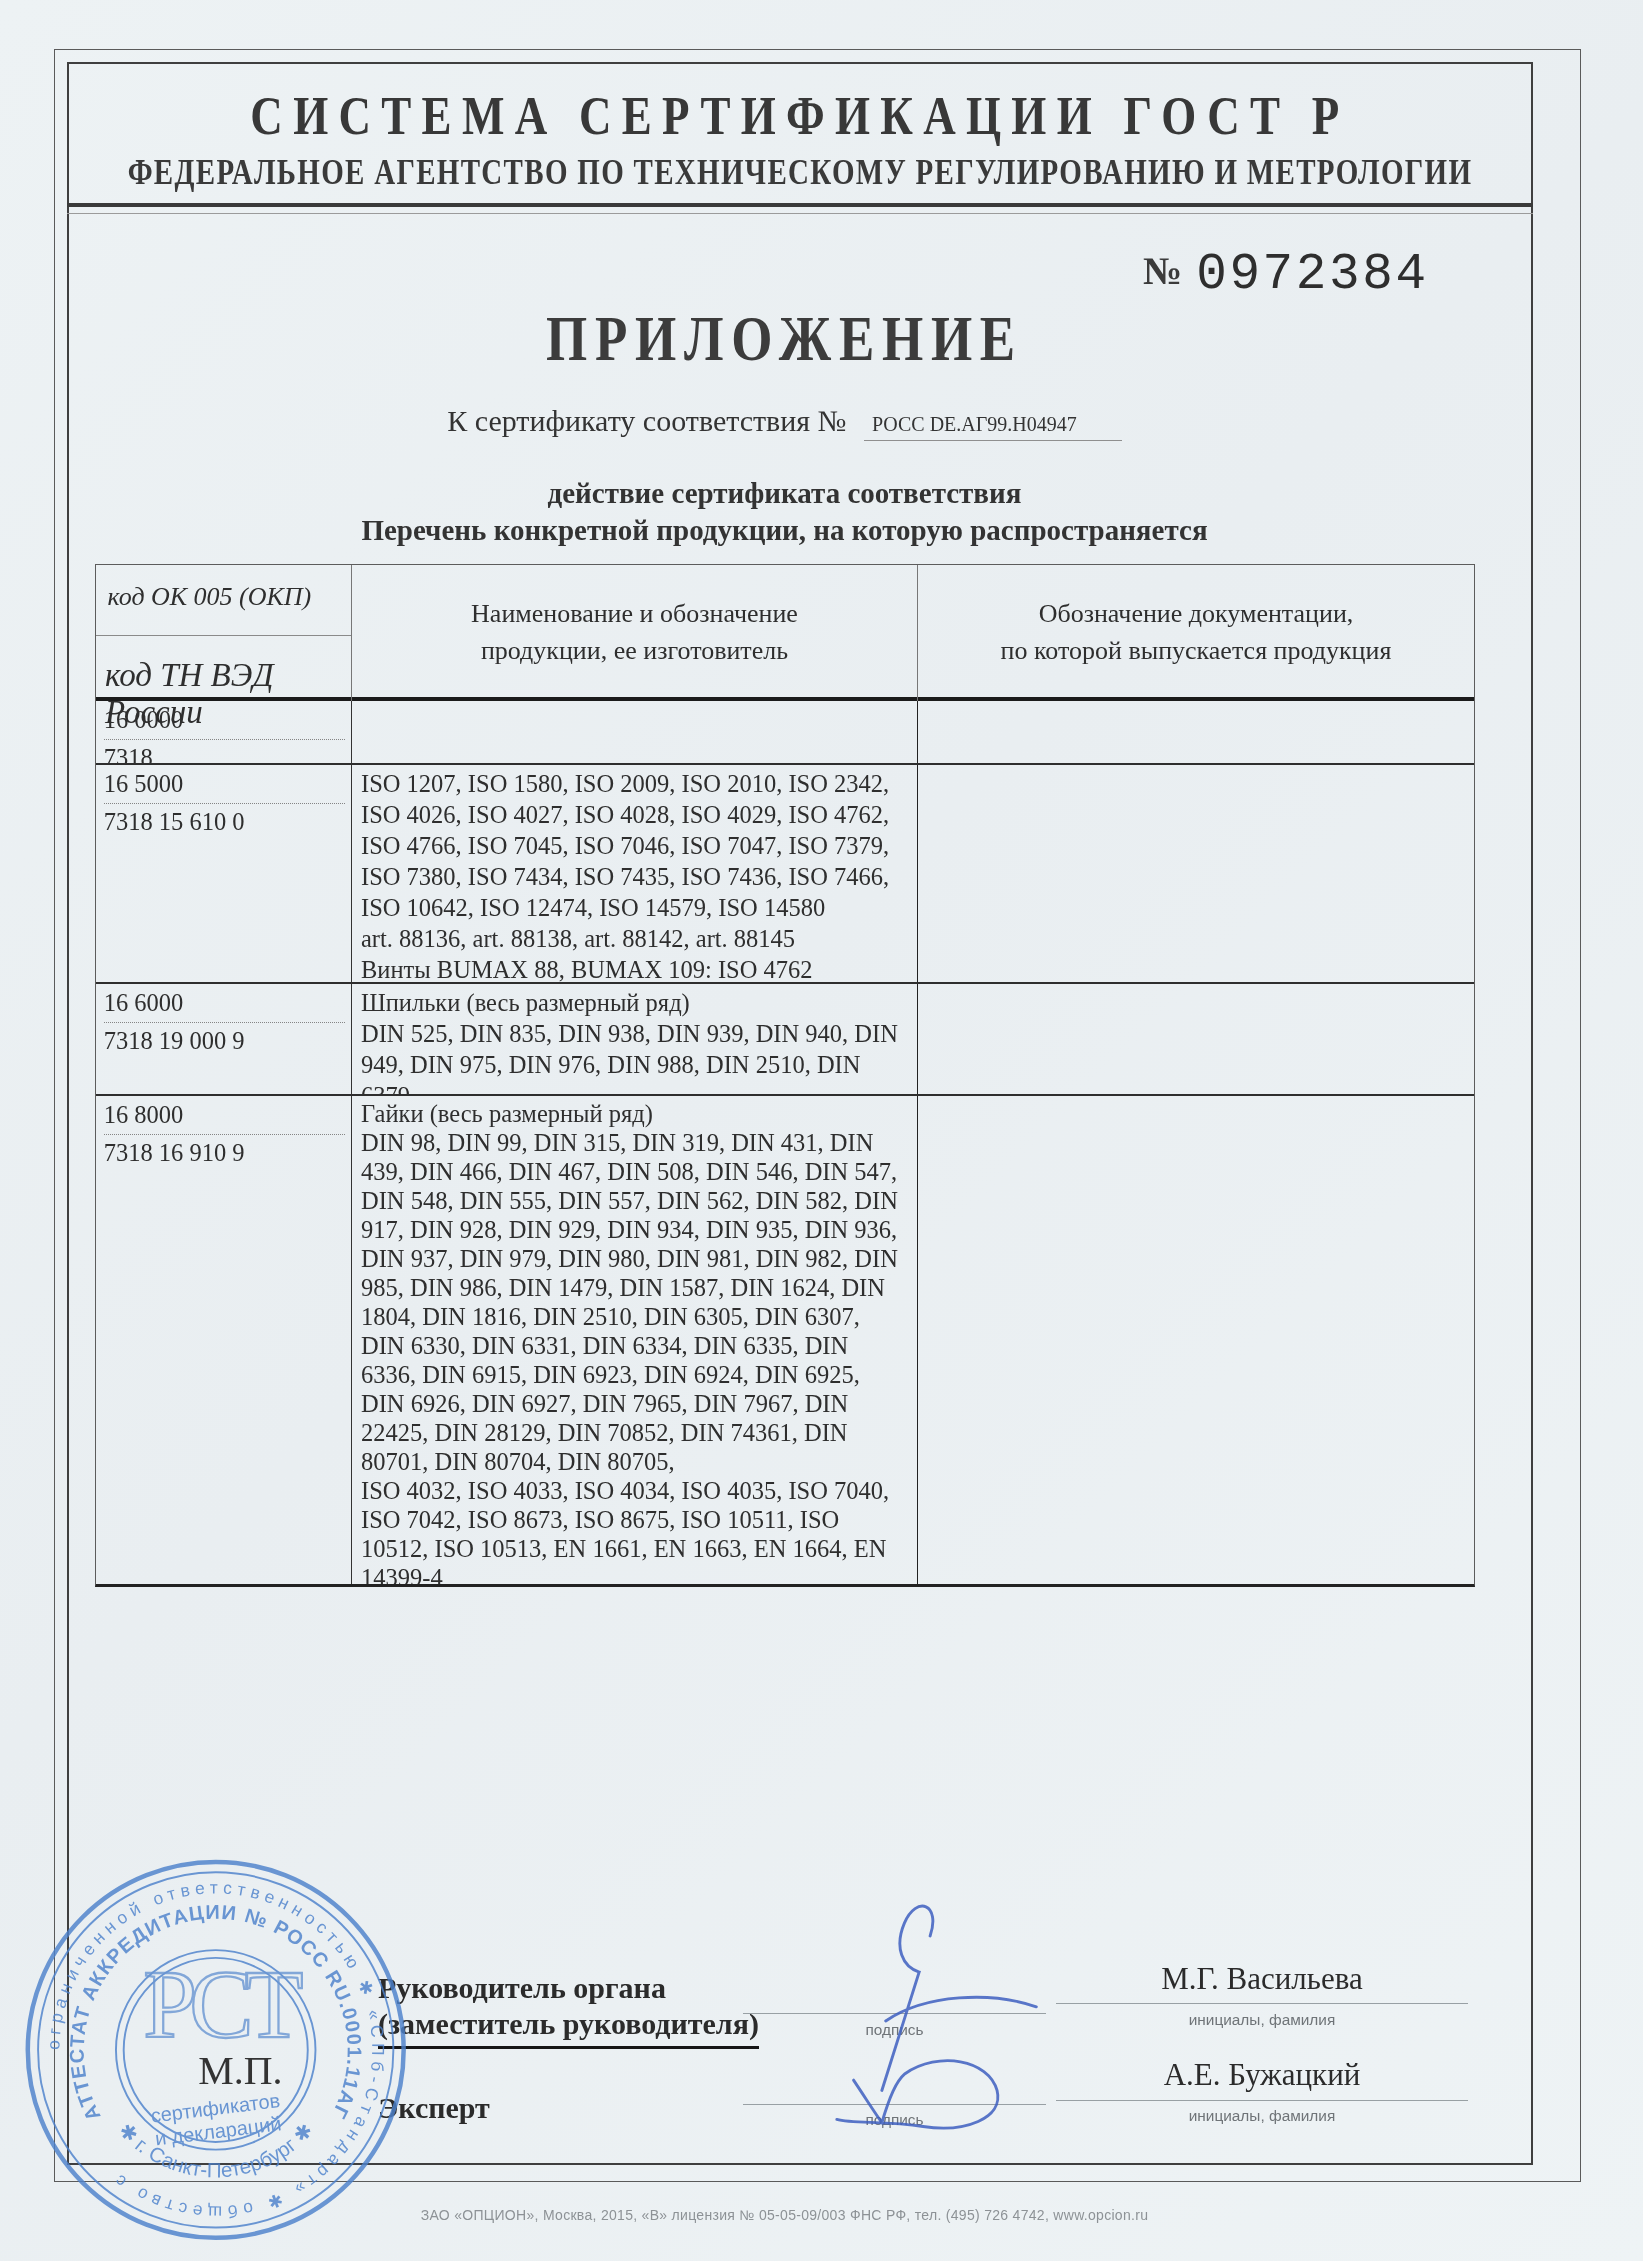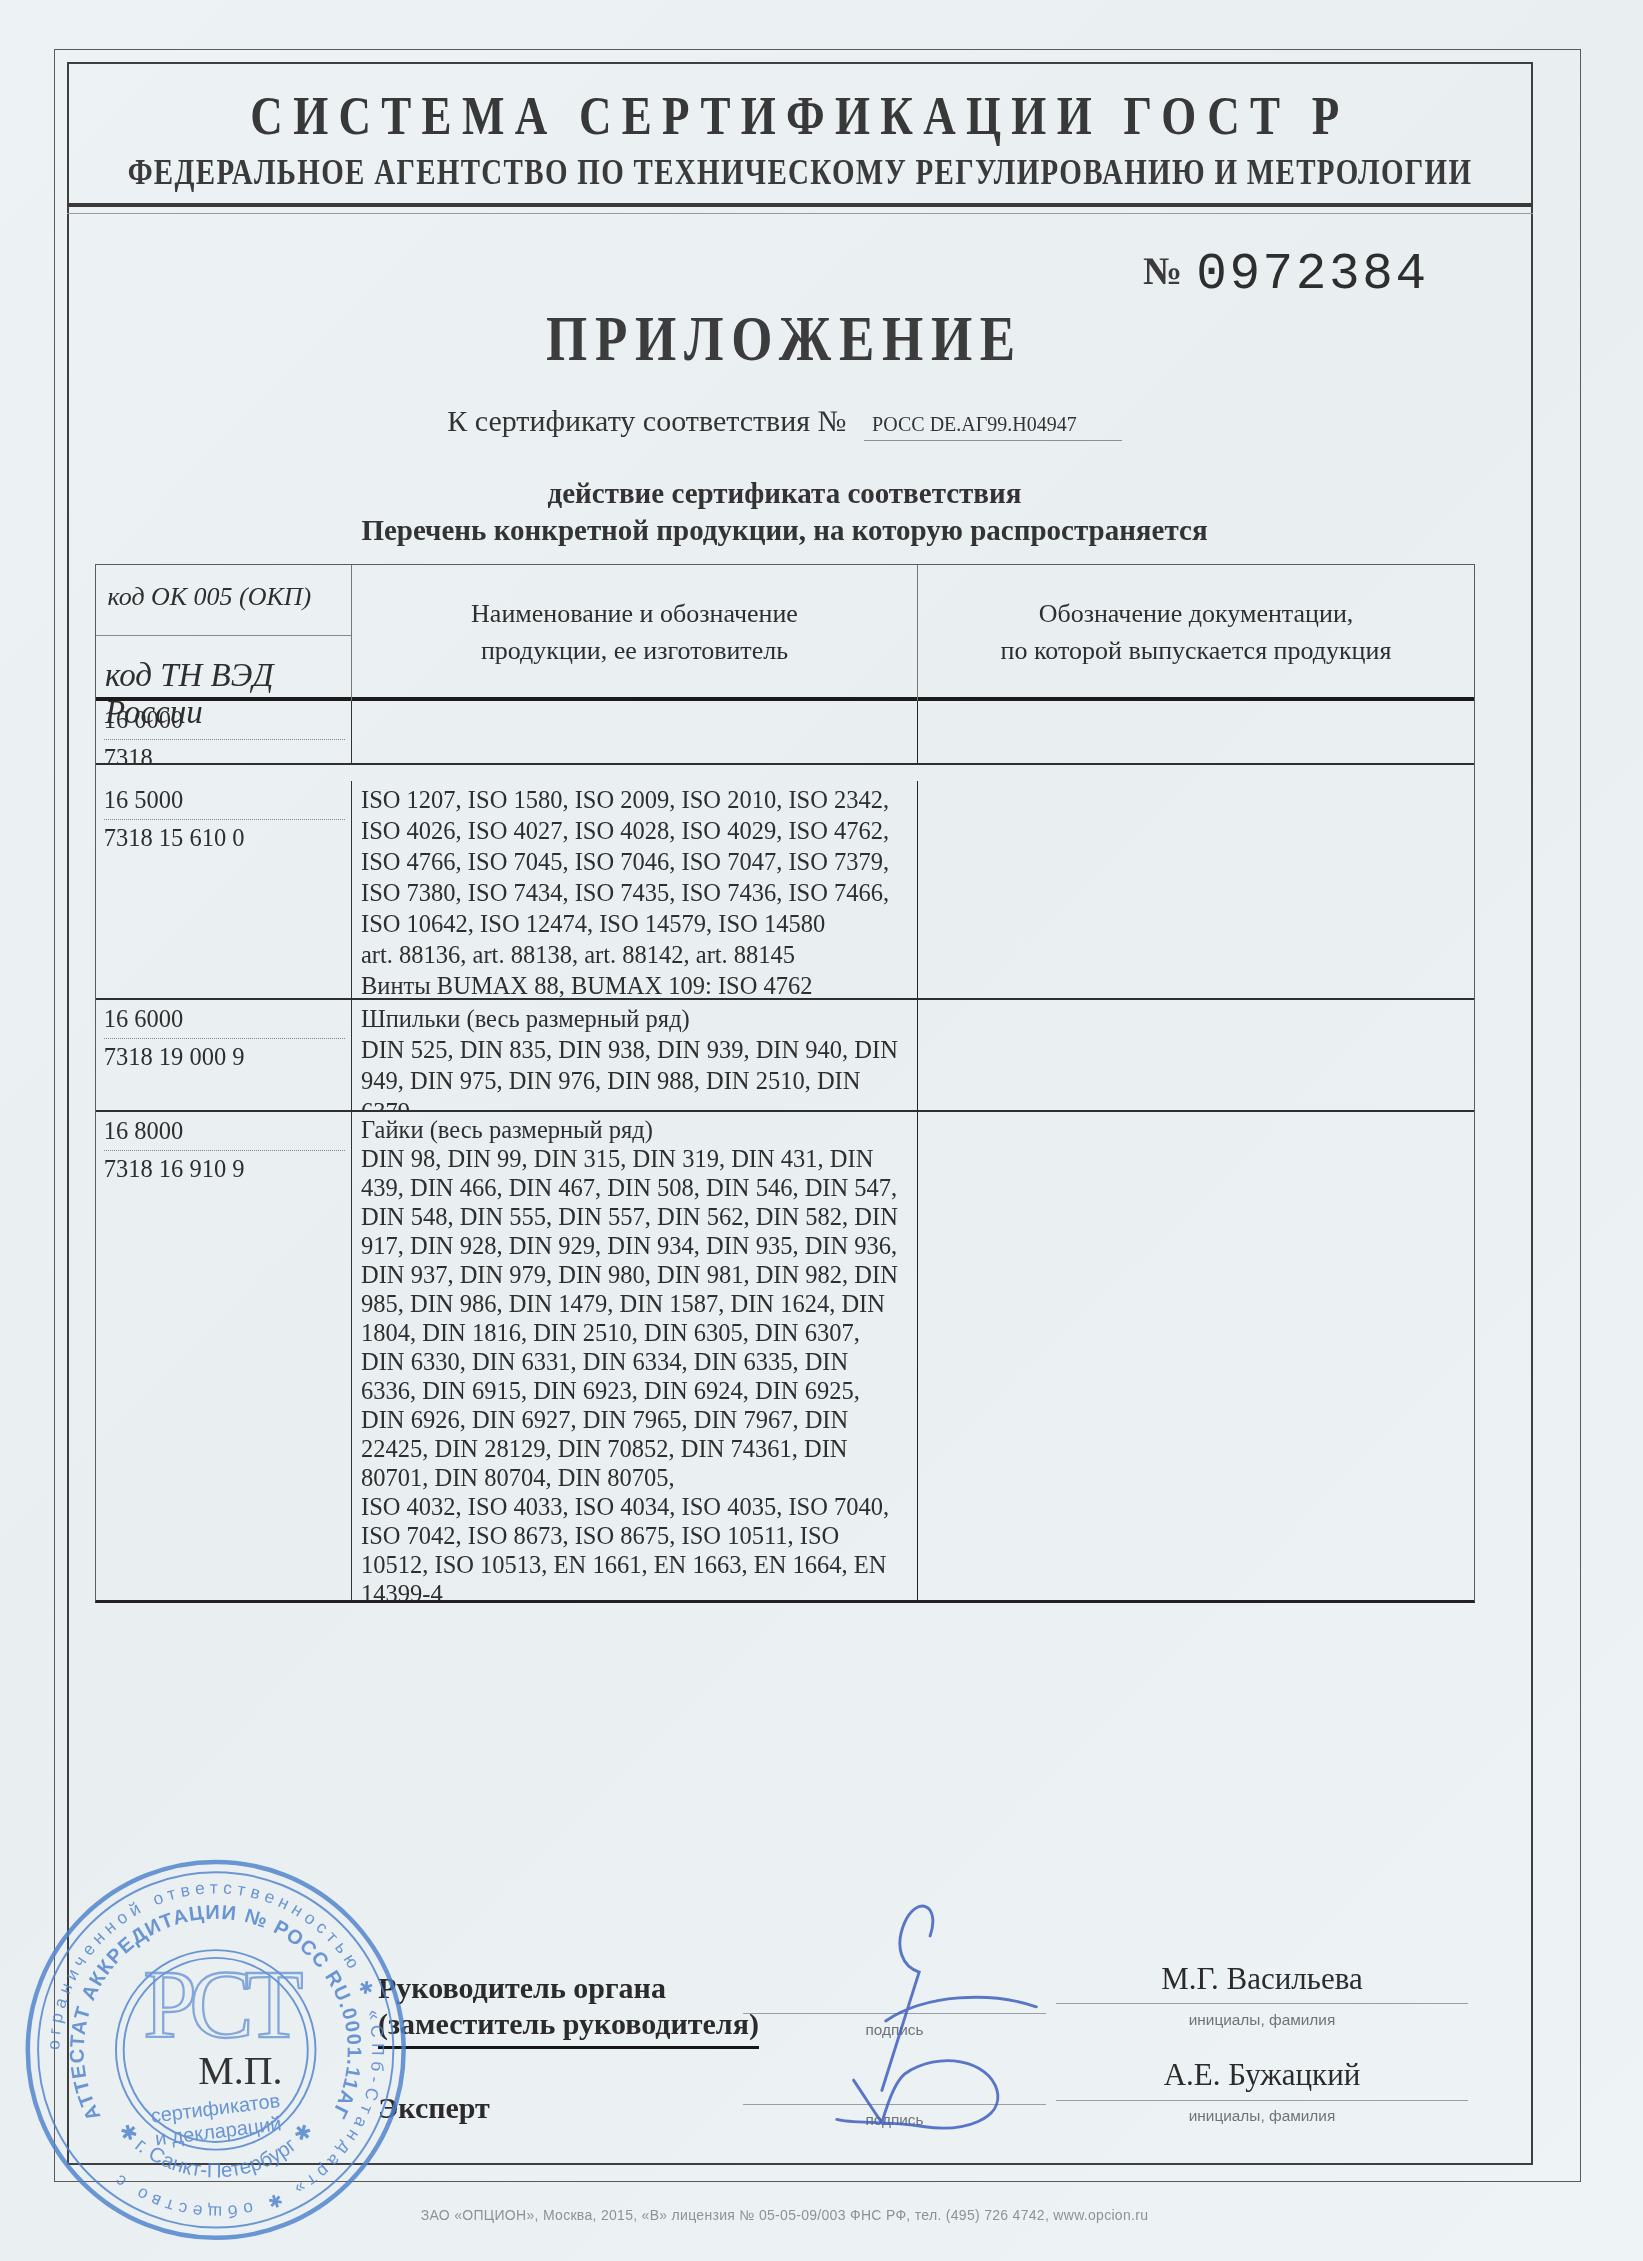--- a/index.html
+++ b/index.html
@@ -116,21 +116,21 @@
     <div>
         <div class="t-row" style="height: 64px;">
           <div class="c-code">
             <div>16 0000</div>
             <div class="dots"></div>
             <div>7318</div>
           </div>
           <div class="c-prod" style="line-height: 28px;"></div>
           <div class="c-doc"></div>
         </div>
-        <div class="t-row" style="height: 219px; margin-top: 16px;">
+        <div class="t-row" style="height: 219px;">
           <div class="c-code">
             <div>16 5000</div>
             <div class="dots"></div>
             <div>7318 15 610 0</div>
           </div>
           <div class="c-prod" style="line-height: 31px;">ISO 1207, ISO 1580, ISO 2009, ISO 2010, ISO 2342,
 ISO 4026, ISO 4027, ISO 4028, ISO 4029, ISO 4762,
 ISO 4766, ISO 7045, ISO 7046, ISO 7047, ISO 7379,
 ISO 7380, ISO 7434, ISO 7435, ISO 7436, ISO 7466,
 ISO 10642, ISO 12474, ISO 14579, ISO 14580

